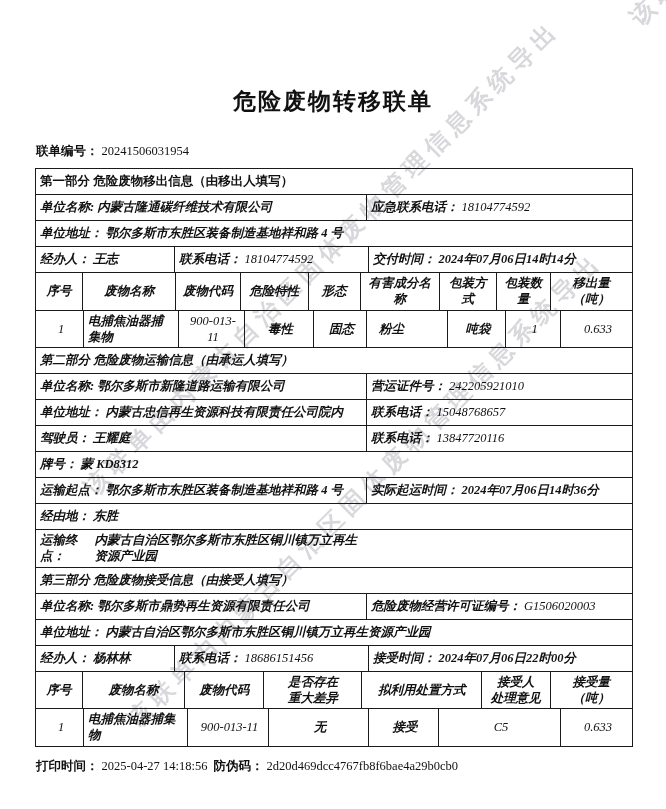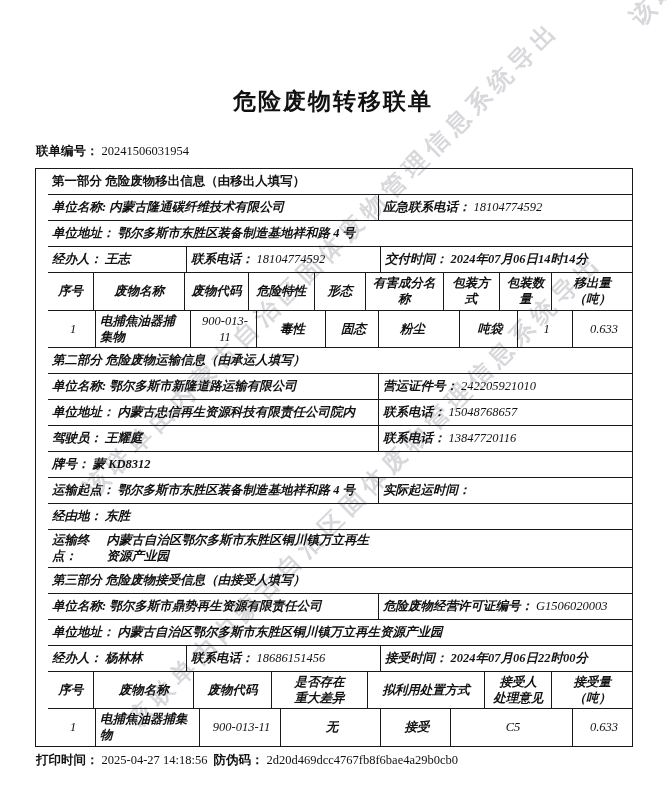--- a/index.html
+++ b/index.html
@@ -11,33 +11,33 @@
       transform:translate(-50%,-50%) rotate(-45deg);pointer-events:none;z-index:0;}
   .wm1{left:322px;top:258px;}
   .wm2{left:365px;top:490px;}
   .wm3{left:868px;top:-212px;}
   
   .title{position:relative;z-index:1;margin:86px 0 0 0;text-align:center;
          font-size:23px;font-weight:700;letter-spacing:2px;}
   .manifest{position:relative;z-index:1;margin:26px 0 0 36px;font-size:12.5px;}
   
   .doc-table{position:relative;z-index:1;width:598px;margin:8px 0 0 35px;
-             border:1px solid #1a1a1a;box-sizing:border-box;font-size:12.5px;padding-left:12px;}
+             border:1px solid #1a1a1a;box-sizing:border-box;font-size:12.5px;}
   .row{display:flex;align-items:stretch;}
   .row + .row{border-top:1px solid #1a1a1a;font-style:italic;}
   .cell{display:flex;align-items:center;padding:2px 4px;box-sizing:border-box;
         line-height:1.3;min-height:25px;}
   .cell + .cell{border-left:1px solid #1a1a1a;}
   .grow{flex:1 1 auto;}
   .ctr{justify-content:center;text-align:center;}
   .lbl{font-weight:700;white-space:pre-line;}
   .val{font-weight:700;margin-left:3px;white-space:pre-line;}
   .num{font-weight:400;letter-spacing:0;}
   .sect{font-weight:700;}
-  .footer{position:relative;z-index:1;margin:5px 0 0 36px;font-size:12.5px;}
+  .footer{position:relative;z-index:1;margin:11px 0 0 36px;font-size:12.5px;}
   .footer .val{margin-right:6px;}
 </style>
 </head>
 <body>
 
 <div class="page">
 
   <div class="wm wm1">该联单由内蒙古自治区固体废物管理信息系统导出</div>
   <div class="wm wm2">该联单由内蒙古自治区固体废物管理信息系统导出</div>
   <div class="wm wm3">该联单由内蒙古自治区固体废物管理信息系统导出</div>
@@ -124,21 +124,21 @@
       <div class="cell ctr" style="width:66px">
           <span class="val num">900-013-11</span>
         </div>
       <div class="cell ctr" style="width:69px">
           <span class="val">毒性</span>
         </div>
       <div class="cell ctr" style="width:53px">
           <span class="val">固态</span>
         </div>
       <div class="cell" style="width:81px">
-          <span class="val" style="margin-left:17px">粉尘</span>
+          <span class="val" style="margin-left:8px">粉尘</span>
         </div>
       <div class="cell ctr" style="width:58px">
           <span class="val">吨袋</span>
         </div>
       <div class="cell ctr" style="width:55px">
           <span class="val num">1</span>
         </div>
       <div class="cell ctr grow">
           <span class="val num">0.633</span>
         </div>
@@ -185,20 +185,21 @@
           <span class="val">蒙 KD8312</span>
         </div>
     </div>
     <div class="row">
       <div class="cell" style="width:330px">
           <span class="lbl">运输起点：</span>
           <span class="val">鄂尔多斯市东胜区装备制造基地祥和路 4 号</span>
         </div>
       <div class="cell grow">
           <span class="lbl">实际起运时间：</span>
+          <span class="val">2024年07月06日14时36分</span>
         </div>
     </div>
     <div class="row">
       <div class="cell grow">
           <span class="lbl">经由地：</span>
           <span class="val">东胜</span>
         </div>
     </div>
     <div class="row">
       <div class="cell" style="width:330px">

